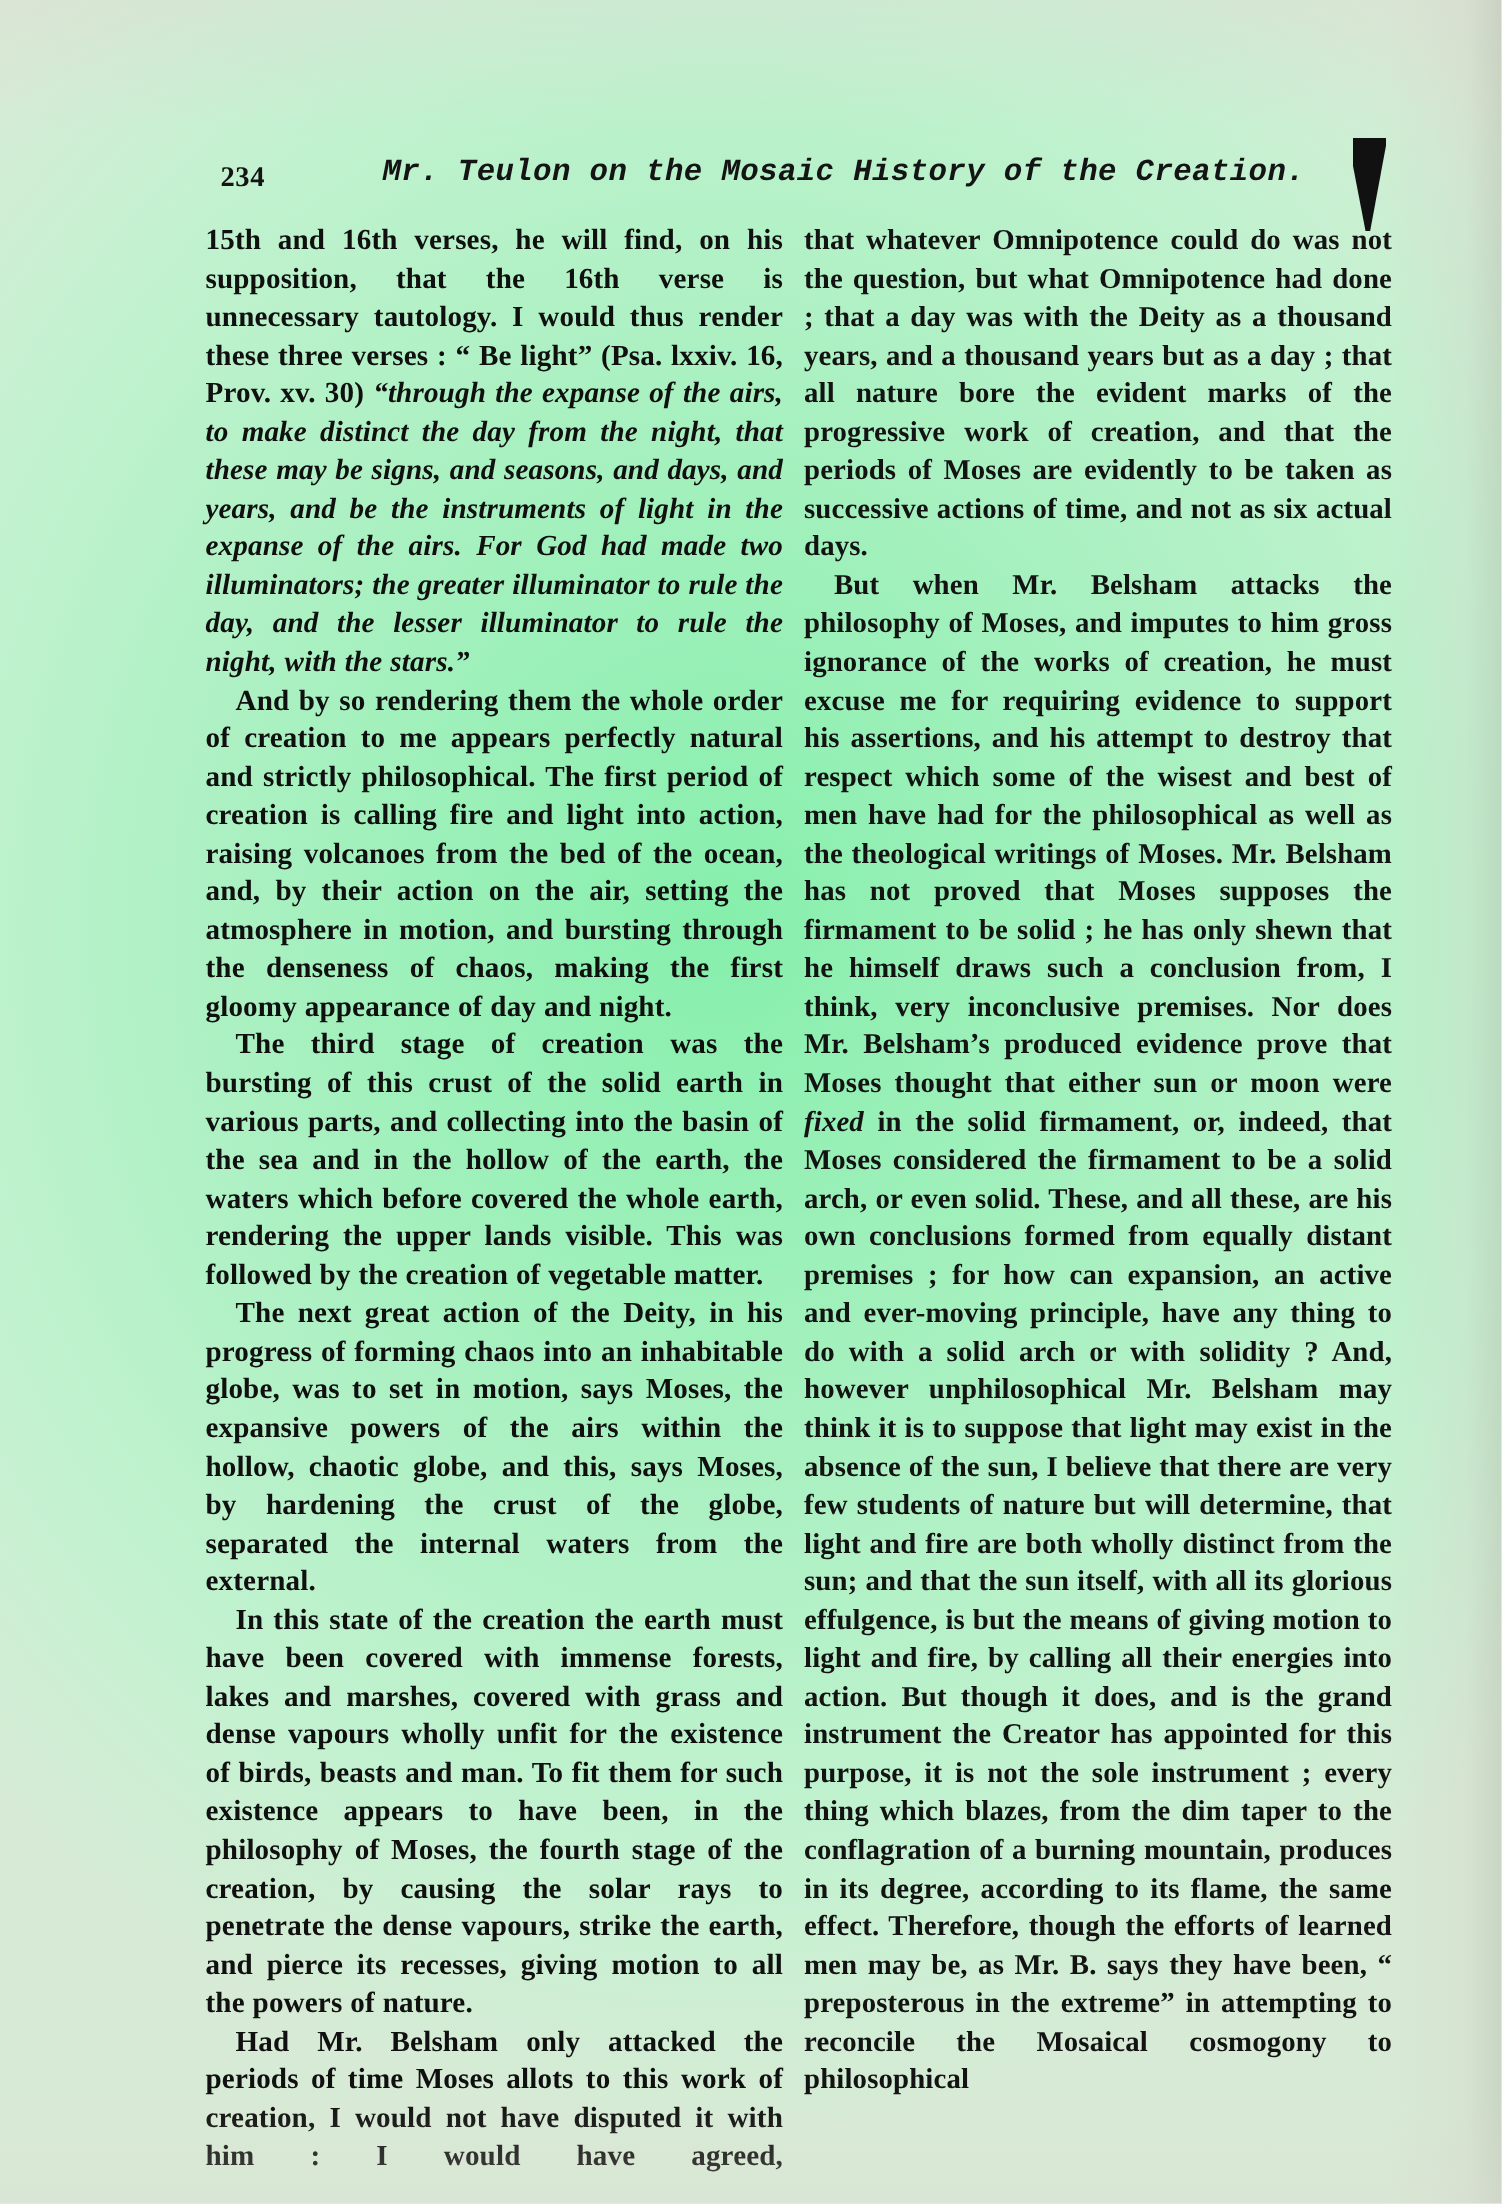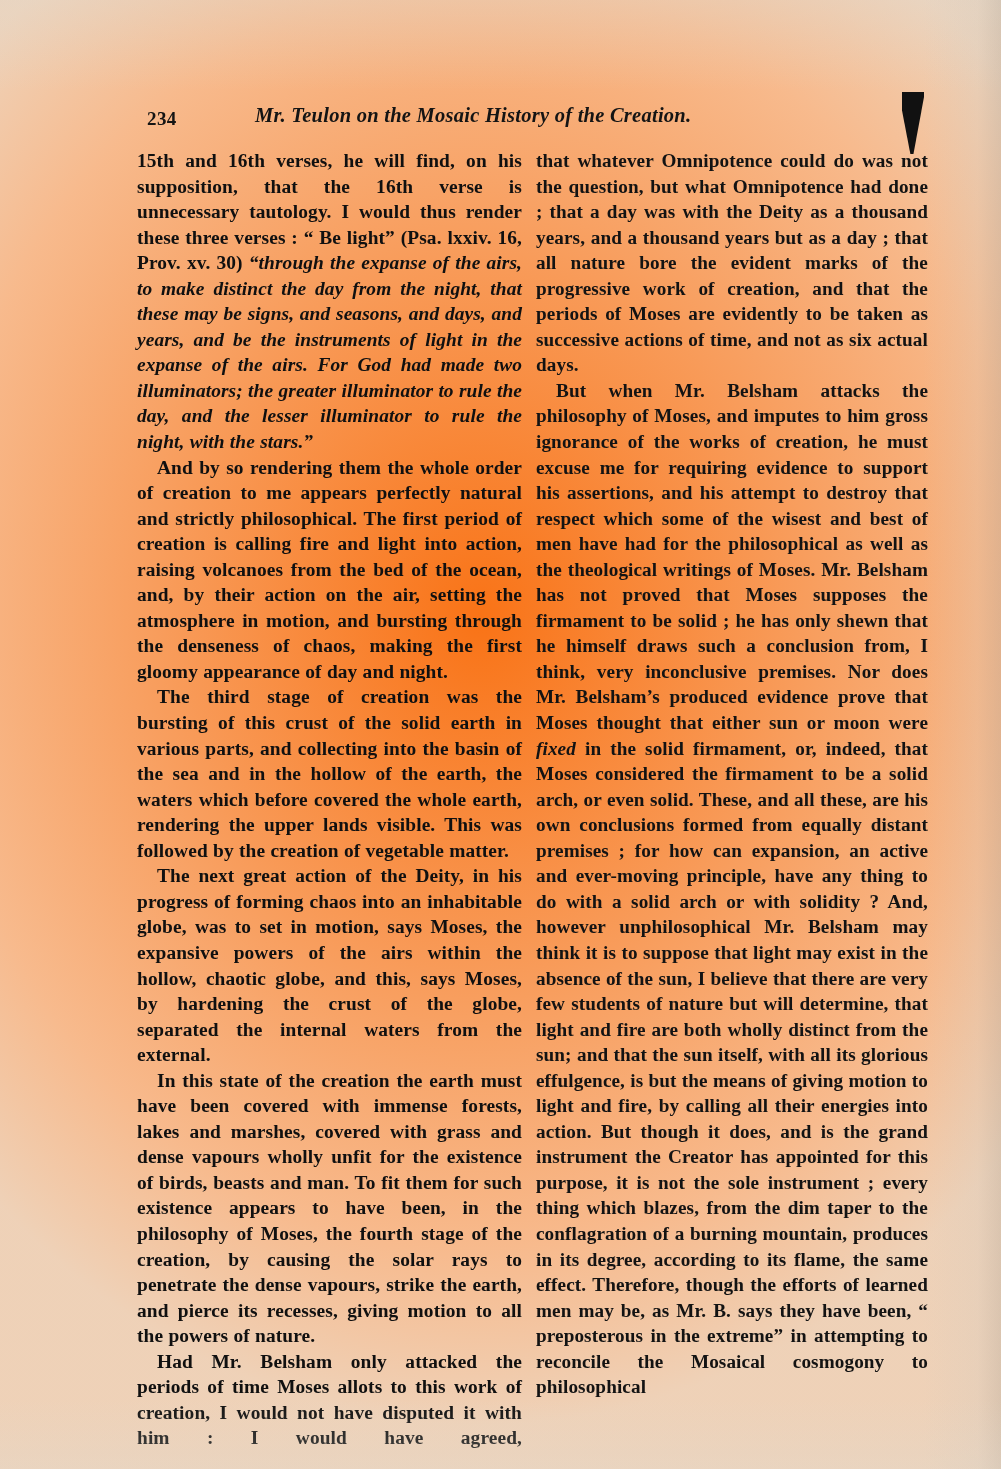--- a/index.html
+++ b/index.html
@@ -4,21 +4,21 @@
 <style>
   html, body {
     margin: 0;
     padding: 0;
     background: #ffffff;
   }
   .page {
     position: relative;
     width: 1001px;
     height: 1469px;
-    background: #f97316;
+    background: #86efac;
     overflow: hidden;
     font-family: "Liberation Serif", serif;
     color: #141414;
   }
 
   
   .paper-tone {
     position: absolute;
     inset: 0;
     background:
@@ -40,21 +40,21 @@
     top: 4px;
     font-family: "Liberation Serif", serif;
     font-weight: bold;
     font-size: 19px;
     letter-spacing: 0.4px;
   }
   .head-title {
     position: absolute;
     left: 255px;
     top: 0px;
-    font-family: Liberation Serif, serif;
+    font-family: Liberation Mono, monospace;
     font-style: italic;
     font-weight: bold;
     font-size: 20.5px;
     letter-spacing: 0.25px;
     white-space: nowrap;
   }
 
   
   .corner-wedge {
     position: absolute;

